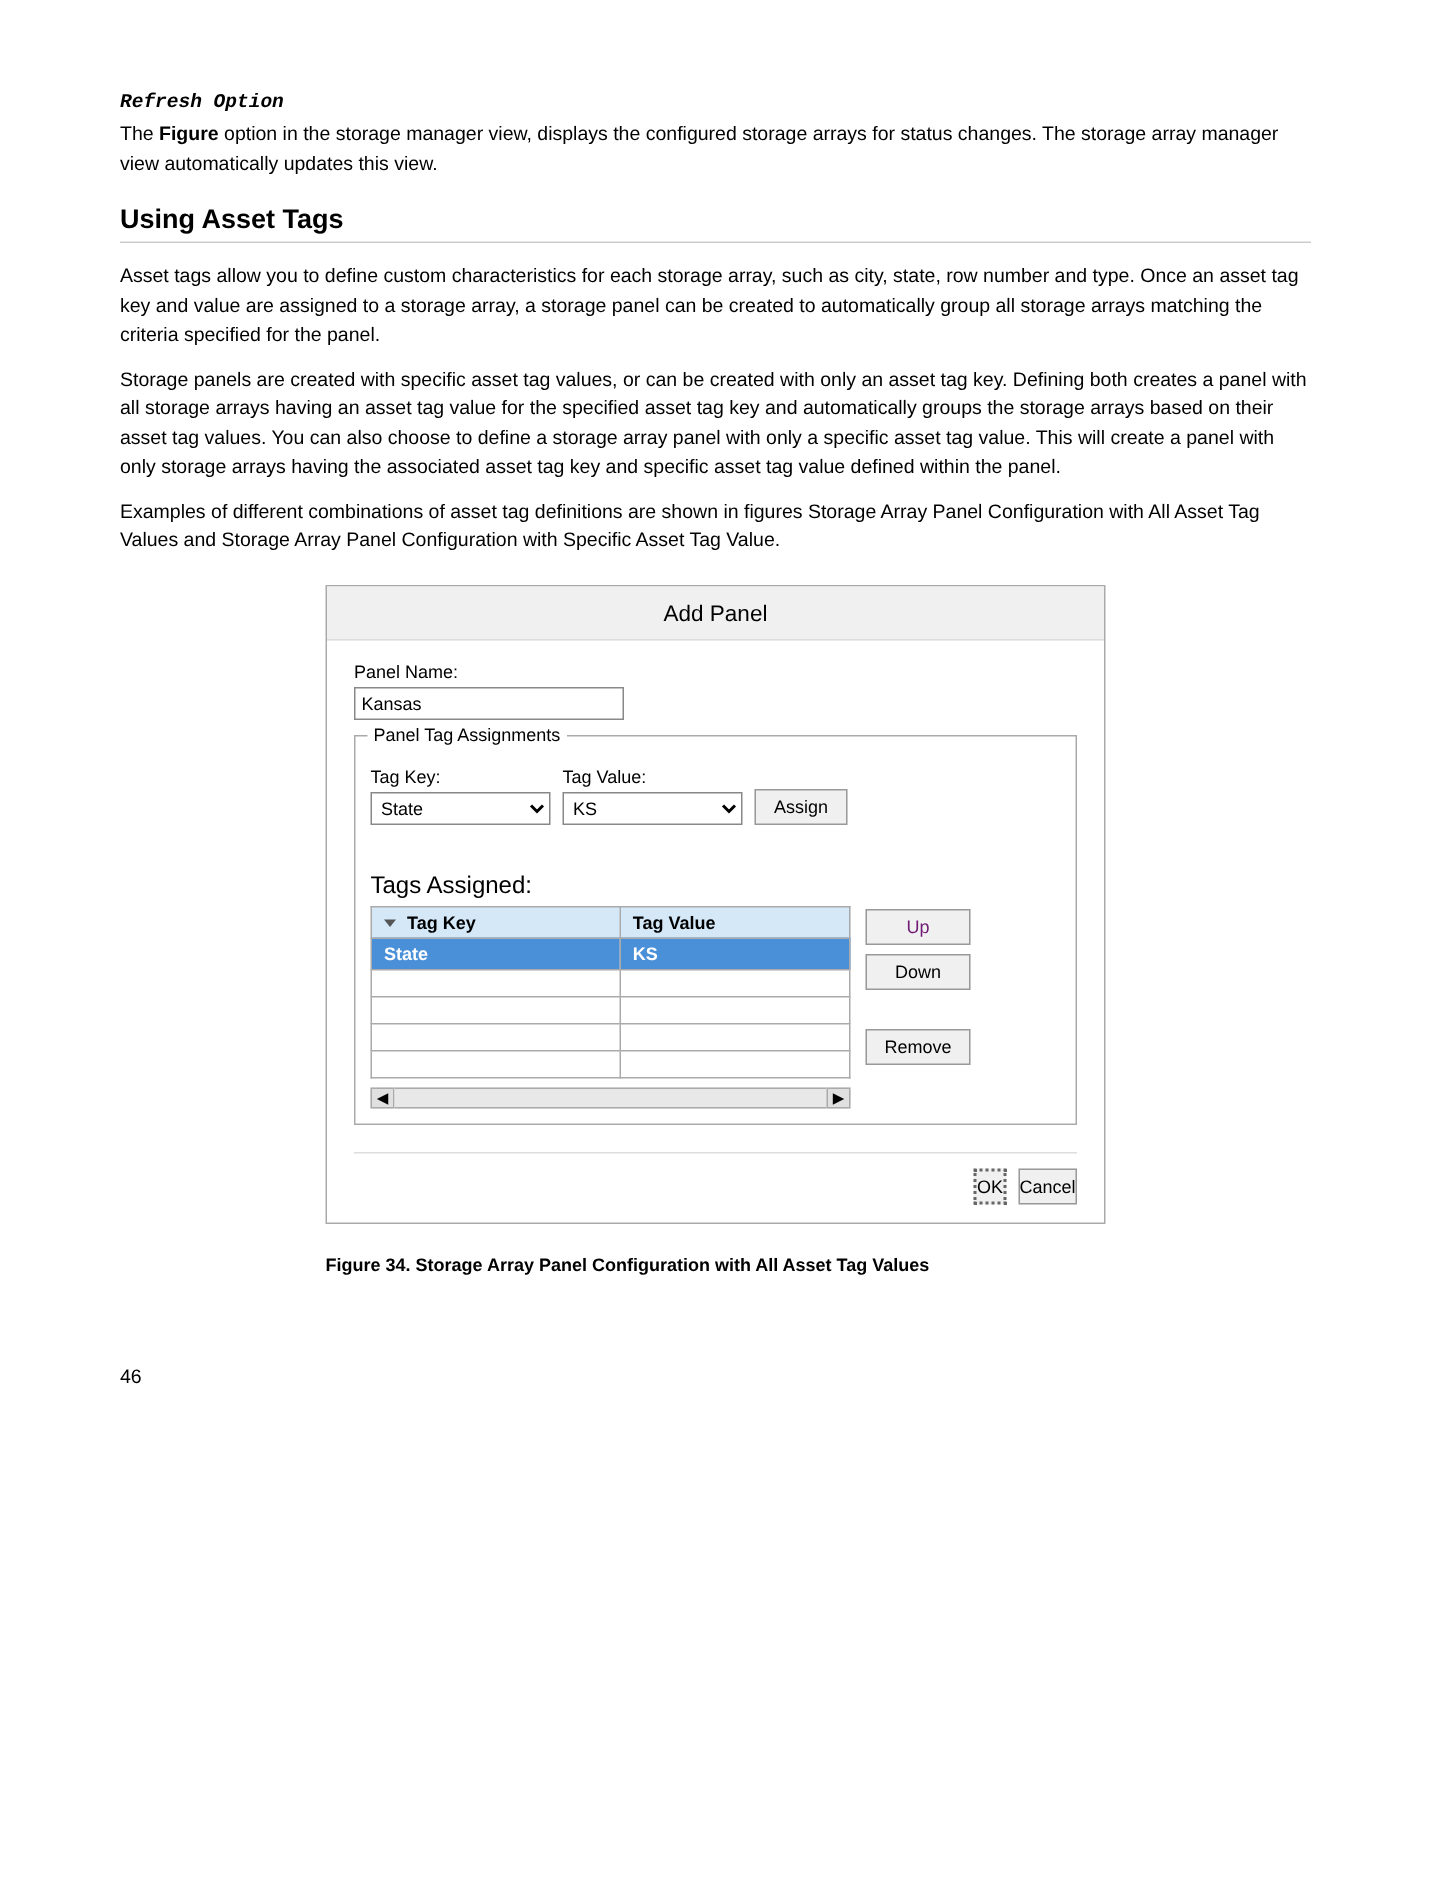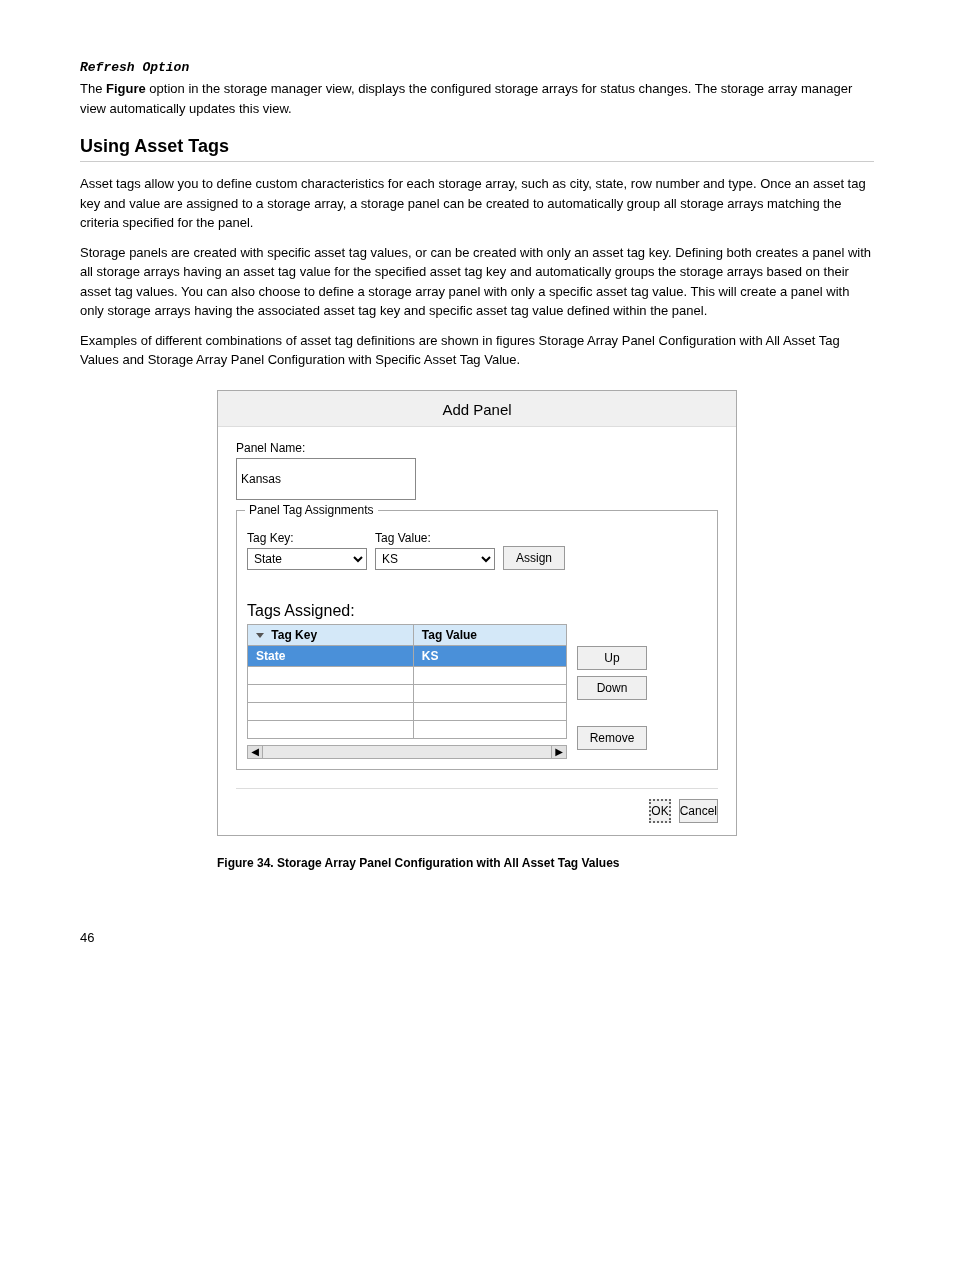--- a/index.html
+++ b/index.html
@@ -55,21 +55,21 @@
     .field-label {
       font-size: 12px;
       margin-bottom: 3px;
       color: #000;
     }
     .panel-name-input {
       border: 1px solid #888;
       width: 180px;
       height: 22px;
       font-size: 12px;
-      padding: 20px 4px;
+      padding: 10px 4px;
     }
     .panel-tag-assignments-group {
       border: 1px solid #aaa;
       padding: 10px 10px 10px 10px;
       margin-top: 10px;
       position: relative;
     }
     .group-legend {
       font-size: 12px;
       position: absolute;
@@ -162,23 +162,22 @@
     .side-btn {
       height: 24px;
       padding: 0 10px;
       font-size: 12px;
       background: #f0f0f0;
       border: 1px solid #999;
       cursor: pointer;
       width: 70px;
     }
     .side-btn.disabled {
-      color: #000000;
+      color: #701a75;
       cursor: default;
-      margin-top: 20px;
     }
     .side-btn.remove-btn {
       margin-top: 20px;
     }
     .scrollbar-row {
       margin-top: 6px;
       display: flex;
       align-items: center;
       width: 320px;
     }

